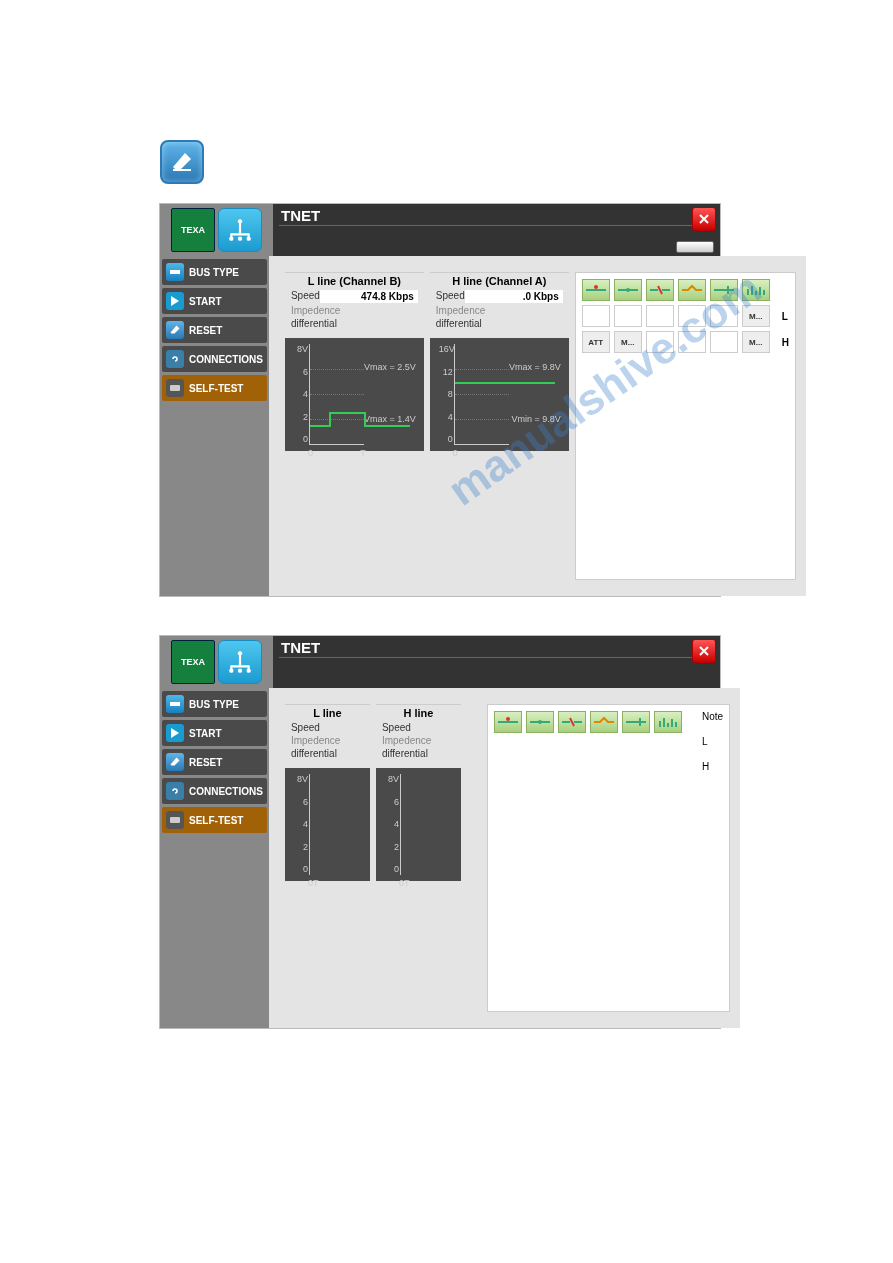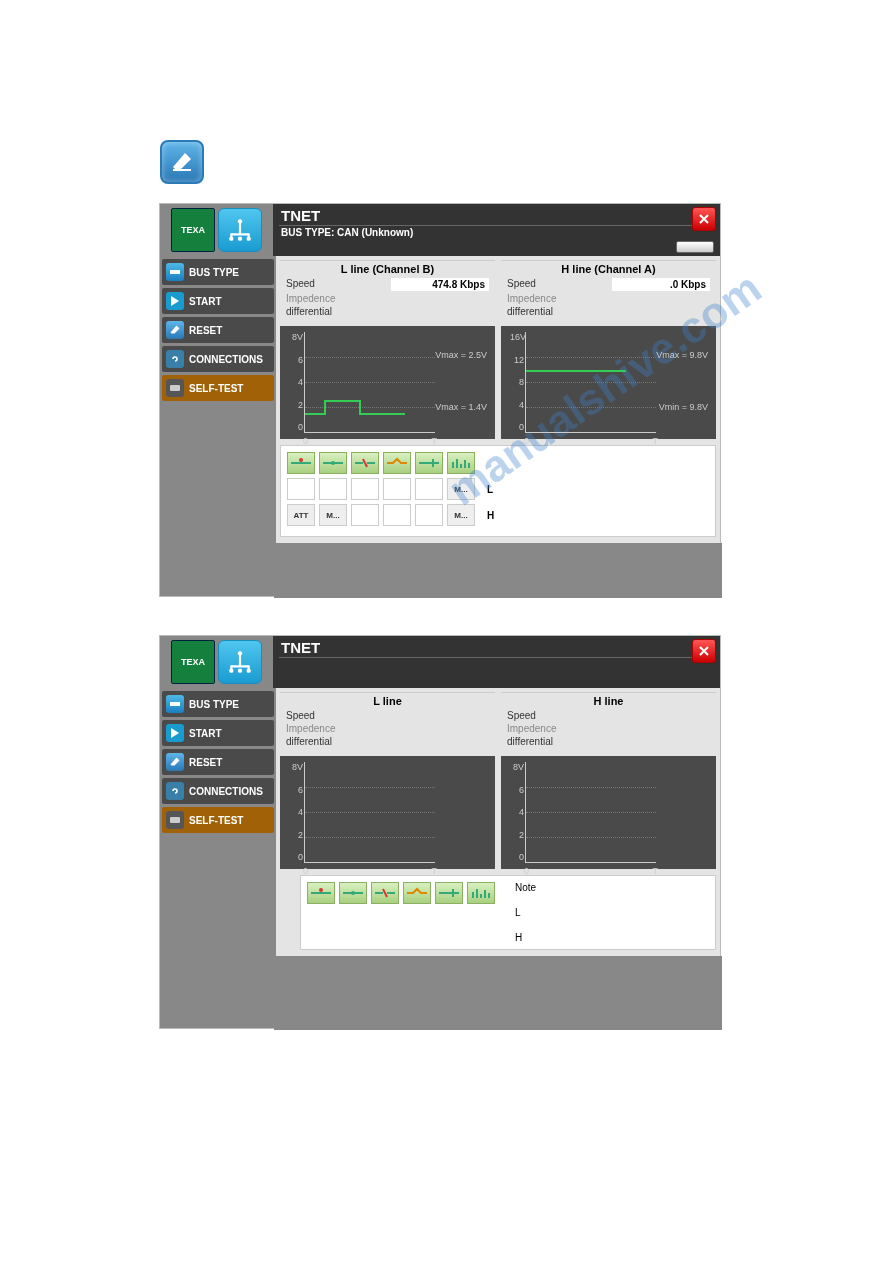--- a/index.html
+++ b/index.html
@@ -126,23 +126,23 @@
   }
   .ico-bus { background: linear-gradient(#4db8e8,#1a80c0); color:#fff; }
   .ico-start { background:#1a9bd0; color:#fff; }
   .ico-start::before{content:"";border-left:8px solid #fff;border-top:5px solid transparent;border-bottom:5px solid transparent;}
   .ico-reset { background: linear-gradient(#5fb4e8,#2978b5); color:#fff; }
   .ico-conn { background: #3a7fa8; color:#fff; }
   .ico-self { background: #555; color:#ccc; }
   .main {
     flex:1;
     background: #e4e4e4;
-    padding: 4px;
+    padding: 16px;
     display:flex;
-    flex-direction:column;
+    flex-direction:row;
     gap:6px;
   }
   .channels {
     display:flex;
     gap:6px;
   }
   .channel {
     flex:1;
     background:#e4e4e4;
   }
@@ -241,21 +241,20 @@
               <circle cx="12" cy="4" r="2" fill="#fff"></circle>
               <circle cx="4" cy="20" r="2" fill="#fff"></circle>
               <circle cx="12" cy="20" r="2" fill="#fff"></circle>
               <circle cx="20" cy="20" r="2" fill="#fff"></circle>
             </svg>
         </div>
       </div>
       <div class="titlebar">
         <div class="title">TNET</div>
         <div class="rule"></div>
-        <div class="subtitle">BUS TYPE: CAN (Unknown)</div>
         <div class="close-btn">
           <svg width="12" height="12" viewBox="0 0 12 12">
               <path stroke="#fff" stroke-width="2" d="M2 2l8 8M10 2l-8 8"></path>
             </svg>
         </div>
         <div class="conn-indicator"></div>
       </div>
     </div>
 
     <div class="body">

